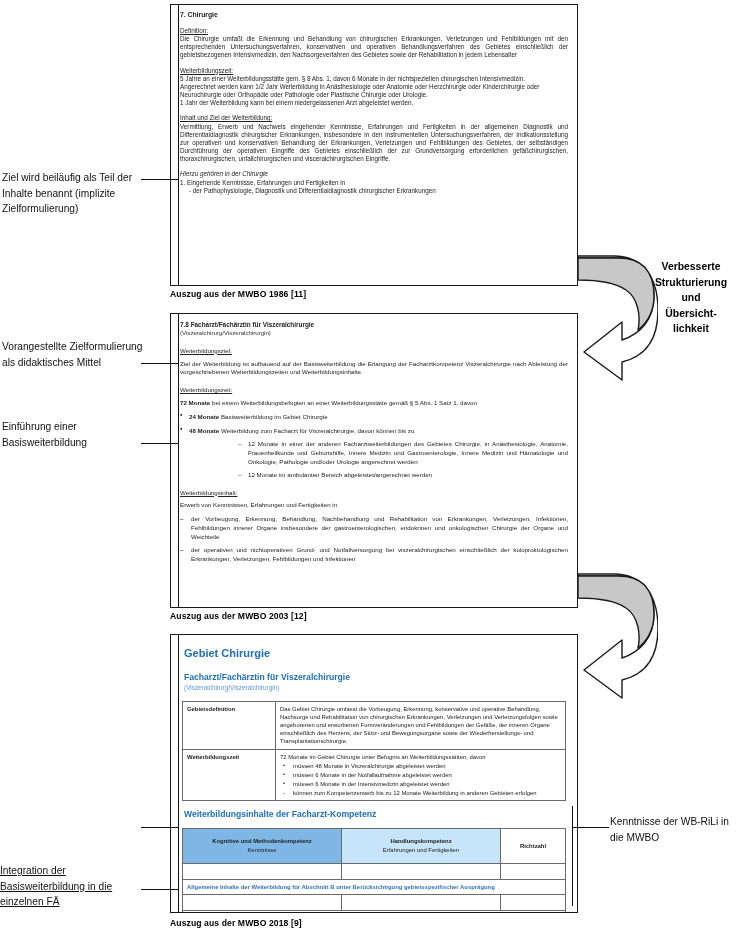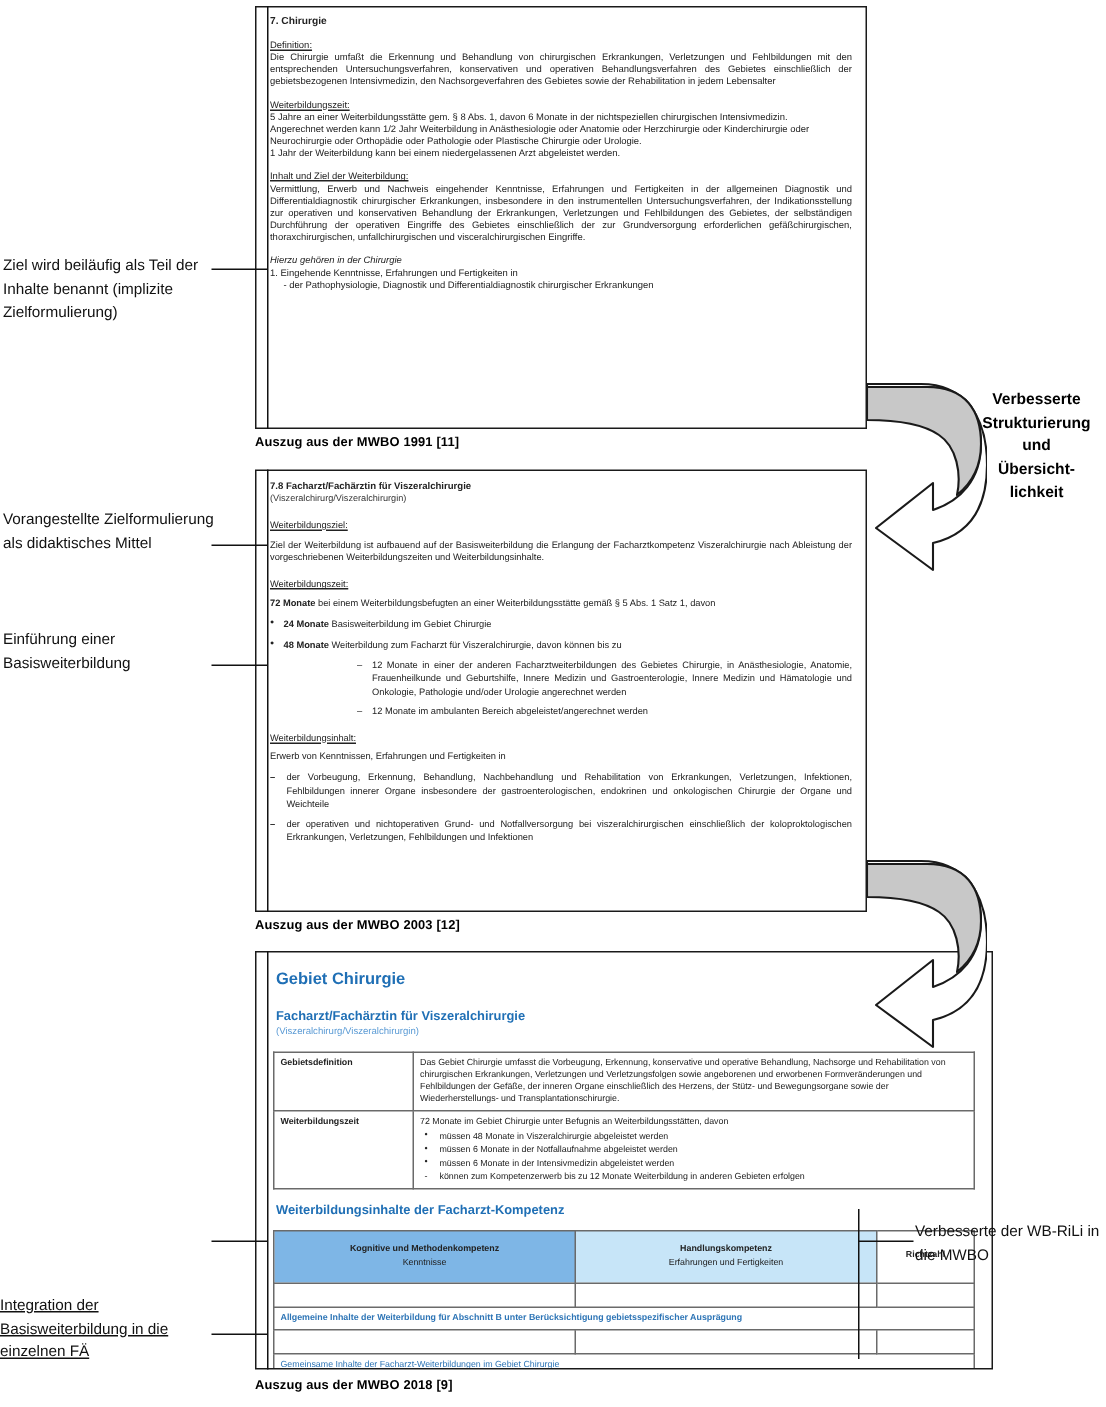--- a/index.html
+++ b/index.html
@@ -118,21 +118,21 @@
 1 Jahr der Weiterbildung kann bei einem niedergelassenen Arzt abgeleistet werden.</p>
 
       <div class="u">Inhalt und Ziel der Weiterbildung:</div>
       <p>Vermittlung, Erwerb und Nachweis eingehender Kenntnisse, Erfahrungen und Fertigkeiten in der allgemeinen Diagnostik und Differentialdiagnostik chirurgischer Erkrankungen, insbesondere in den instrumentellen Untersuchungsverfahren, der Indikationsstellung zur operativen und konservativen Behandlung der Erkrankungen, Verletzungen und Fehlbildungen des Gebietes, der selbständigen Durchführung der operativen Eingriffe des Gebietes einschließlich der zur Grundversorgung erforderlichen gefäßchirurgischen, thoraxchirurgischen, unfallchirurgischen und visceralchirurgischen Eingriffe.</p>
 
       <div class="it">Hierzu gehören in der Chirurgie</div>
       <div>1. Eingehende Kenntnisse, Erfahrungen und Fertigkeiten in</div>
       <div class="ind">-  der Pathophysiologie, Diagnostik und Differentialdiagnostik chirurgischer Erkrankungen</div>
     </div>
   </div>
-  <div class="caption" style="left:170px;top:289px;">Auszug aus der MWBO 1991 [11]</div>
+  <div class="caption" style="left:170px;top:289px;">Auszug aus der MWBO 1986 [11]</div>
 
   <div class="panel" style="left:170px;top:313px;width:408px;height:295px;">
     <div class="panel-inner d2">
       <div class="h">7.8 Facharzt/Fachärztin für Viszeralchirurgie</div>
       <div class="sub">(Viszeralchirurg/Viszeralchirurgin)</div>
 
       <div class="u">Weiterbildungsziel:</div>
       <p>Ziel der Weiterbildung ist aufbauend auf der Basisweiterbildung die Erlangung der Facharztkompetenz Viszeralchirurgie nach Ableistung der vorgeschriebenen Weiterbildungszeiten und Weiterbildungsinhalte.</p>
 
       <div class="u">Weiterbildungszeit:</div>
@@ -148,21 +148,21 @@
 
       <div class="u">Weiterbildungsinhalt:</div>
       <p>Erwerb von Kenntnissen, Erfahrungen und Fertigkeiten in</p>
 
       <div class="dsh2">der Vorbeugung, Erkennung, Behandlung, Nachbehandlung und Rehabilitation von Erkrankungen, Verletzungen, Infektionen, Fehlbildungen innerer Organe insbesondere der gastroenterologischen, endokrinen und onkologischen Chirurgie der Organe und Weichteile</div>
       <div class="dsh2">der operativen und nichtoperativen Grund- und Notfallversorgung bei viszeralchirurgischen einschließlich der koloproktologischen Erkrankungen, Verletzungen, Fehlbildungen und Infektionen</div>
     </div>
   </div>
   <div class="caption" style="left:170px;top:611px;">Auszug aus der MWBO 2003 [12]</div>
 
-  <div class="panel" style="left:170px;top:634px;width:492px;height:279px;">
+  <div class="panel" style="left:170px;top:634px;width:408px;height:279px;">
     <div class="panel-inner d3" style="padding:8px 11px 6px 11px;">
       <div class="t1">Gebiet Chirurgie</div>
       <div class="t2">Facharzt/Fachärztin für Viszeralchirurgie</div>
       <div class="t2s">(Viszeralchirurg/Viszeralchirurgin)</div>
 
       <table class="tbl">
         <tbody>
             <tr>
           <td class="lab">Gebietsdefinition</td>
           <td>Das Gebiet Chirurgie umfasst die Vorbeugung, Erkennung, konservative und operative Behandlung, Nachsorge und Rehabilitation von chirurgischen Erkrankungen, Verletzungen und Verletzungsfolgen sowie angeborenen und erworbenen Formveränderungen und Fehlbildungen der Gefäße, der inneren Organe einschließlich des Herzens, der Stütz- und Bewegungsorgane sowie der Wiederherstellungs- und Transplantationschirurgie.</td>
@@ -216,21 +216,21 @@
         </table>
     </div>
   </div>
   <div class="caption" style="left:170px;top:918px;">Auszug aus der MWBO 2018 [9]</div>
 
   <div class="note" style="left:2px;top:160px;width:146px;margin-top:10px;">Ziel wird beiläufig als Teil der Inhalte benannt (implizite Zielformulierung)</div>
   <div class="note" style="left:2px;top:339px;width:146px;">Vorangestellte Zielformulierung als didaktisches Mittel</div>
   <div class="note" style="left:2px;top:419px;width:146px;">Einführung einer Basisweiterbildung</div>
   <div class="note" style="left:0px;top:863px;width:152px;text-decoration:underline;">Integration der Basisweiterbildung in die einzelnen FÄ</div>
 
-  <div class="note" style="left:610px;top:814px;width:124px;">Verbesserte der WB-RiLi in die MWBO</div>
+  <div class="note" style="left:610px;top:814px;width:124px;">Kenntnisse der WB-RiLi in die MWBO</div>
 
   <div class="hline" style="left:141px;top:179px;width:37px;"></div>
   <div class="vline" style="left:178px;top:4px;height:282px;"></div>
 
   <div class="hline" style="left:141px;top:363px;width:37px;"></div>
 
   <div class="hline" style="left:141px;top:443px;width:37px;"></div>
   <div class="vline" style="left:178px;top:313px;height:295px;"></div>
 
   <div class="hline" style="left:141px;top:827px;width:37px;"></div>

